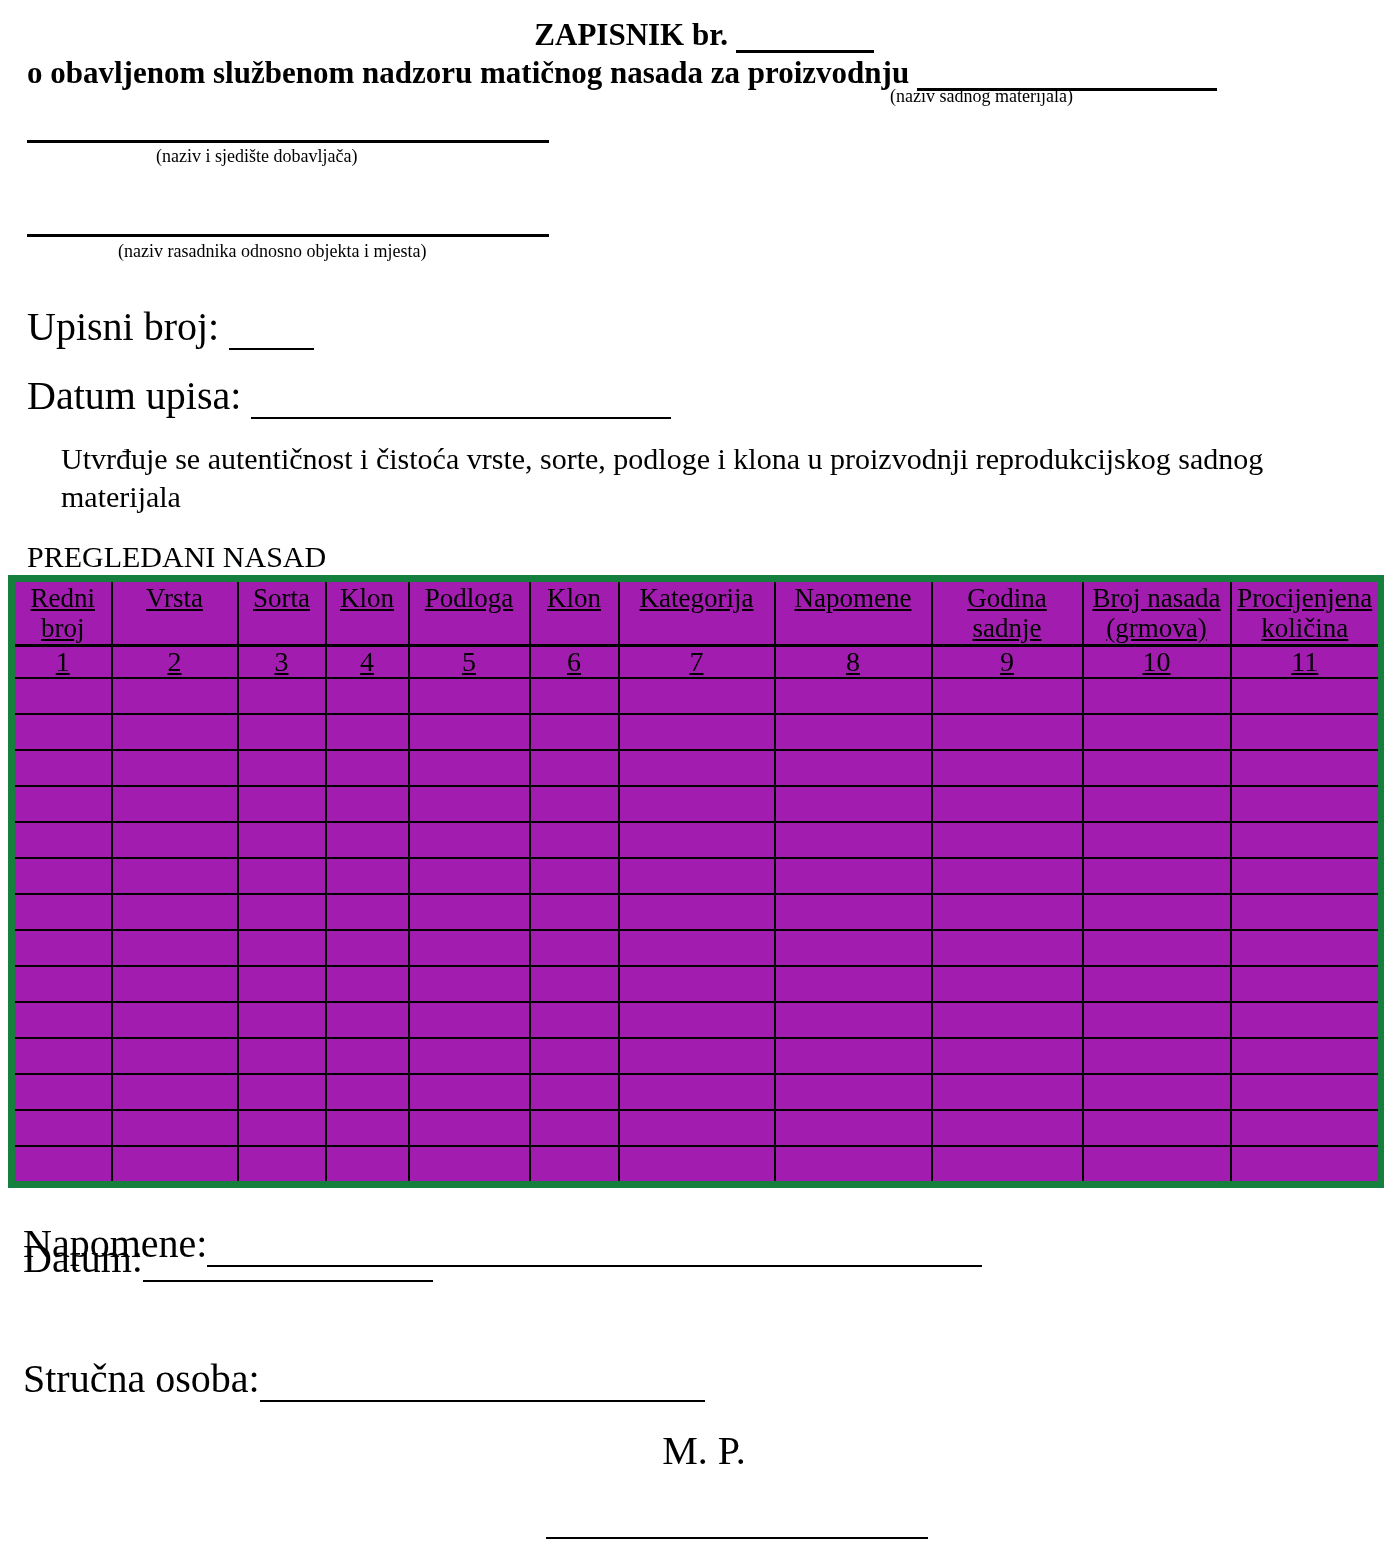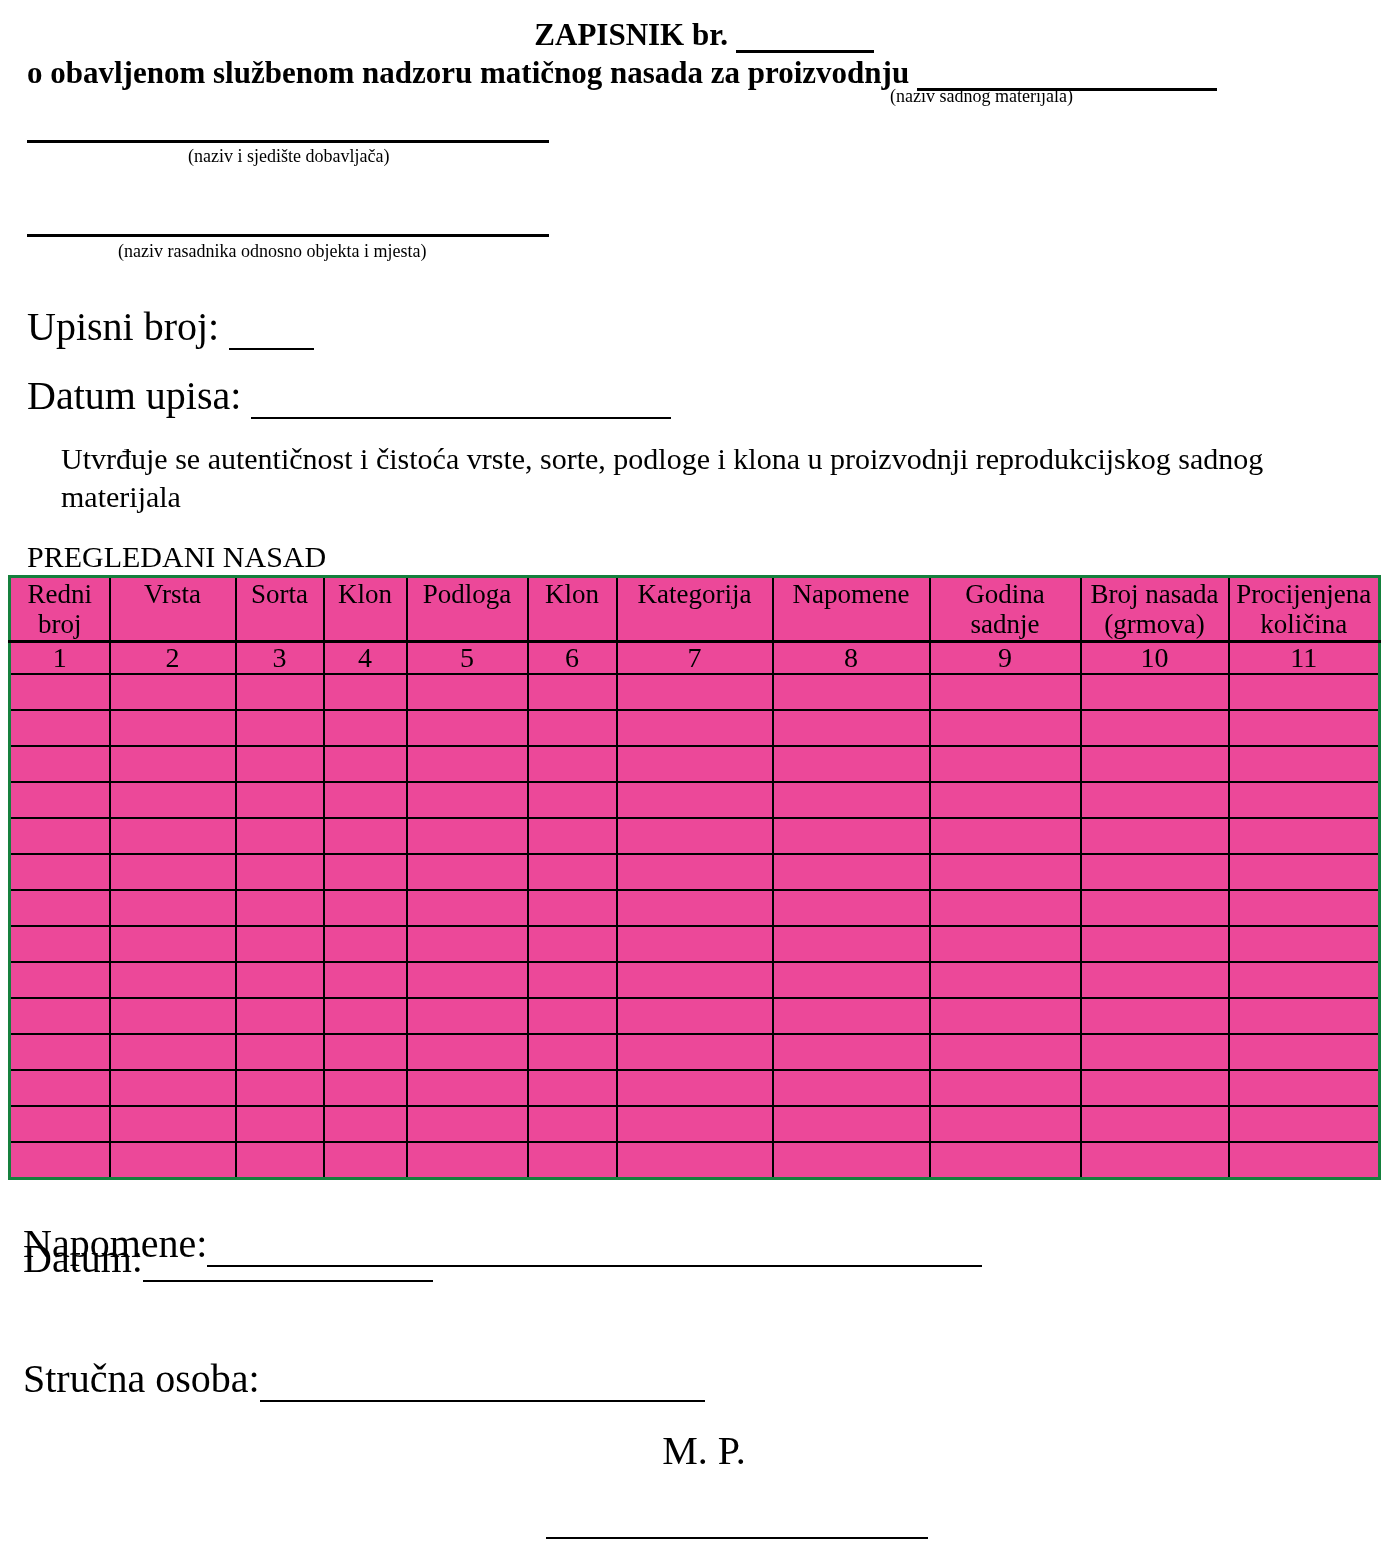--- a/index.html
+++ b/index.html
@@ -58,22 +58,23 @@
   }
   .fill-line {
     border-bottom: 3px solid #000;
     height: 28px;
   }
 
   
   table.grid {
     border-collapse: collapse;
     table-layout: fixed;
-    border: 3px solid #15803d;
-    background: #ec4899;
+    border: 7px solid #15803d;
+    background: #a21caf;
+    text-decoration: underline;
   }
   table.grid th, table.grid td {
     border: 2px solid #000;
     text-align: center;
     padding: 0;
     overflow: hidden;
   }
   table.grid th.hdr {
     font-weight: normal;
     font-size: 27px;
@@ -104,21 +105,21 @@
     <span class="title"><span>ZAPISNIK br.</span>&nbsp;<span class="blank-bold" style="width: 138px;"></span></span>
   </div>
 
   <div class="abs title" style="top: 52px; left: 27px;">
     <span>o obavljenom službenom nadzoru matičnog nasada za proizvodnju</span>&nbsp;<span class="blank-bold" style="width: 300px;"></span>
   </div>
 
   <div class="abs hint" style="top: 86px; left: 890px;">(naziv sadnog materijala)</div>
 
   <div class="abs fill-line" style="top: 112px; left: 27px; width: 522px;"></div>
-  <div class="abs hint" style="top: 146px; left: 156px; margin-left: 32px;">(naziv i sjedište dobavljača)</div>
+  <div class="abs hint" style="top: 146px; left: 156px;">(naziv i sjedište dobavljača)</div>
 
   <div class="abs fill-line" style="top: 206px; left: 27px; width: 522px;"></div>
   <div class="abs hint" style="top: 241px; left: 118px;">(naziv rasadnika odnosno objekta i mjesta)</div>
 
   <div class="abs body-text" style="top: 303px; left: 27px;">
     <span>Upisni broj:</span>&nbsp;<span class="blank" style="width: 85px;"></span>
   </div>
 
   <div class="abs body-text" style="top: 372px; left: 27px;">
     <span>Datum upisa:</span>&nbsp;<span class="blank" style="width: 420px;"></span>

